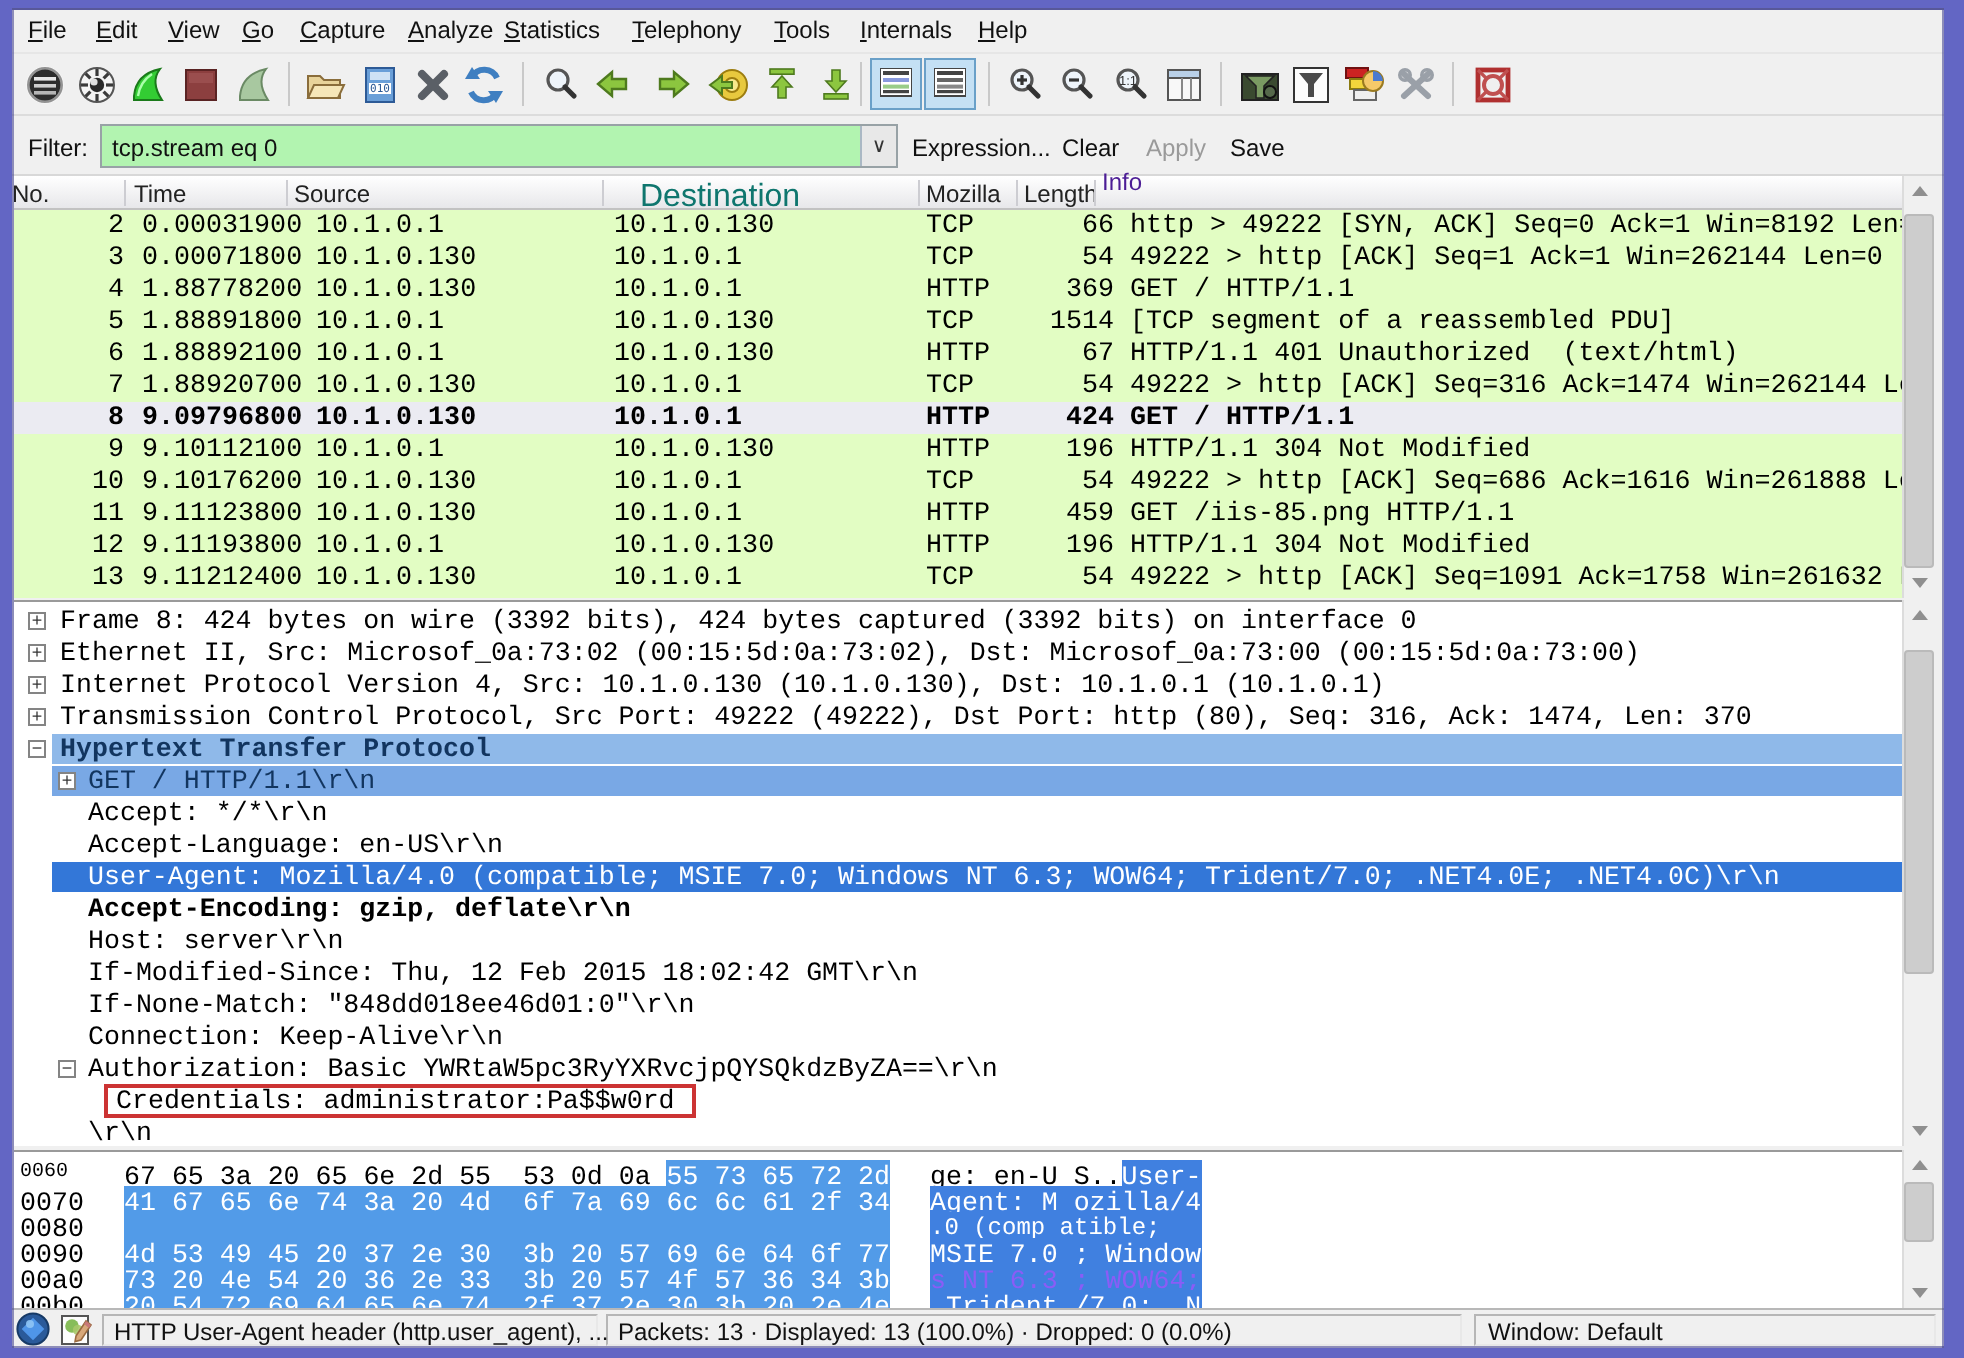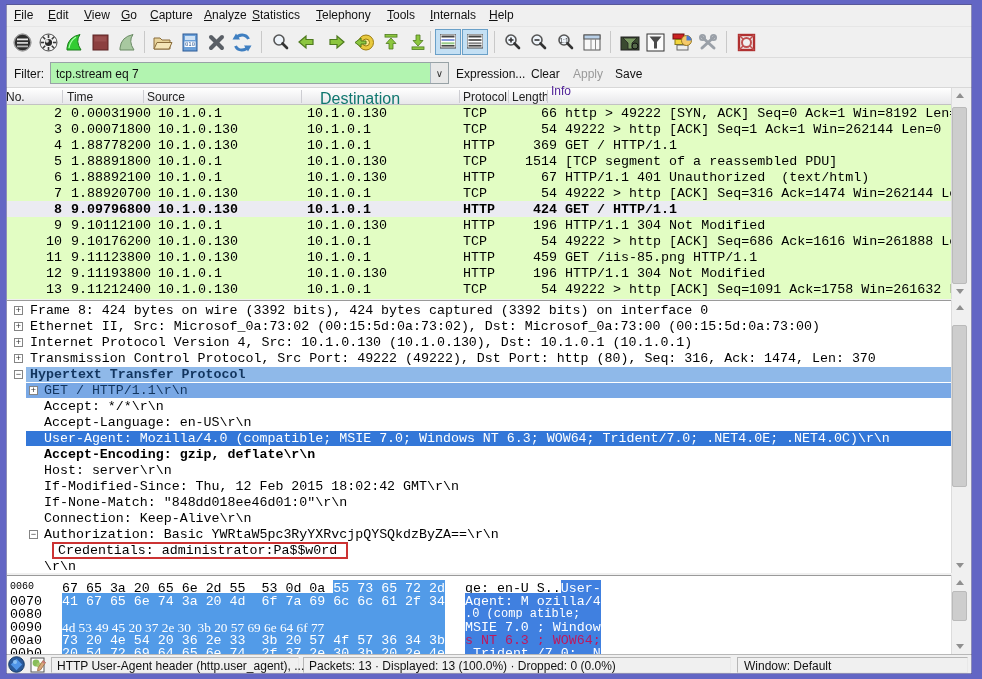--- a/index.html
+++ b/index.html
@@ -170,33 +170,33 @@
       <line x1="2" y1="2" x2="6" y2="6"></line>
       <line x1="17" y1="2" x2="13" y2="6"></line>
       <line x1="2" y1="17" x2="6" y2="13"></line>
       <line x1="17" y1="17" x2="13" y2="13"></line>
     </g>
   </svg>
 <div class="abs" style="left:0px;top:57px;width:982px;height:1px;background:#dcdcdc"></div>
 <div class="abs" style="left:0px;top:26px;width:982px;height:1px;background:#e6e6e6"></div>
 <div class="abs sans" style="left:14px;top:67px;font-size:12px;color:#111">Filter:</div>
 <div class="abs" style="left:50px;top:62px;width:399px;height:22px;background:#b2f4b0;border:1px solid #98a2a6"></div>
-<div class="abs sans" style="left:56px;top:67px;font-size:12px;color:#111">tcp.stream eq 7</div>
+<div class="abs sans" style="left:56px;top:67px;font-size:12px;color:#111">tcp.stream eq 0</div>
 <div class="abs" style="left:430px;top:63px;width:18px;height:20px;background:#e8e8e8;border-left:1px solid #aab8c4;display:flex;align-items:center;justify-content:center;font-size:10px;color:#333">∨</div>
 <div class="abs sans" style="left:456px;top:67px;font-size:12px;color:#111">Expression...</div>
 <div class="abs sans" style="left:531px;top:67px;font-size:12px;color:#111">Clear</div>
 <div class="abs sans" style="left:573px;top:67px;font-size:12px;color:#9a9a9a">Apply</div>
 <div class="abs sans" style="left:615px;top:67px;font-size:12px;color:#111">Save</div>
 <div class="abs" style="left:0px;top:87px;width:982px;height:1px;background:#d8d8d8"></div>
 <div class="abs" style="left:7px;top:88px;width:961px;height:17px;background:linear-gradient(#ffffff,#e7e7ea);border-bottom:1px solid #c2c2c2"></div>
 <div class="abs sans" style="left:6px;top:90px;font-size:12px;color:#222">No.</div>
 <div class="abs sans" style="left:67px;top:90px;font-size:12px;color:#222">Time</div>
 <div class="abs sans" style="left:147px;top:90px;font-size:12px;color:#222">Source</div>
 <div class="abs sans" style="left:320px;top:90px;font-size:16px;color:#0f766e">Destination</div>
-<div class="abs sans" style="left:463px;top:90px;font-size:12px;color:#222">Protocol</div>
+<div class="abs sans" style="left:463px;top:90px;font-size:12px;color:#222">Mozilla</div>
 <div class="abs sans" style="left:512px;top:90px;font-size:12px;color:#222">Length</div>
 <div class="abs sans" style="left:551px;top:84px;font-size:12px;color:#4c1d95">Info</div>
 <div class="abs" style="left:62px;top:90px;width:1px;height:13px;background:#cdcdd2"></div>
 <div class="abs" style="left:143px;top:90px;width:1px;height:13px;background:#cdcdd2"></div>
 <div class="abs" style="left:301px;top:90px;width:1px;height:13px;background:#cdcdd2"></div>
 <div class="abs" style="left:459px;top:90px;width:1px;height:13px;background:#cdcdd2"></div>
 <div class="abs" style="left:508px;top:90px;width:1px;height:13px;background:#cdcdd2"></div>
 <div class="abs" style="left:547px;top:90px;width:1px;height:13px;background:#cdcdd2"></div>
 <div class="abs" style="left:7px;top:105px;width:944px;height:16px;background:#e2fdc3;font-family:'Liberation Mono',monospace;font-size:13.35px;color:#000;white-space:pre;overflow:hidden;"><span class="abs" style="left:7px;top:1px;width:48px;text-align:right">2</span><span class="abs" style="left:64px;top:1px">0.00031900</span><span class="abs" style="left:151px;top:1px">10.1.0.1</span><span class="abs" style="left:300px;top:1px">10.1.0.130</span><span class="abs" style="left:456px;top:1px">TCP</span><span class="abs" style="left:493px;top:1px;width:57px;text-align:right">66</span><span class="abs" style="left:558px;top:1px">http &gt; 49222 [SYN, ACK] Seq=0 Ack=1 Win=8192 Len=</span></div>
 <div class="abs" style="left:7px;top:121px;width:944px;height:16px;background:#e2fdc3;font-family:'Liberation Mono',monospace;font-size:13.35px;color:#000;white-space:pre;overflow:hidden;"><span class="abs" style="left:7px;top:1px;width:48px;text-align:right">3</span><span class="abs" style="left:64px;top:1px">0.00071800</span><span class="abs" style="left:151px;top:1px">10.1.0.130</span><span class="abs" style="left:300px;top:1px">10.1.0.1</span><span class="abs" style="left:456px;top:1px">TCP</span><span class="abs" style="left:493px;top:1px;width:57px;text-align:right">54</span><span class="abs" style="left:558px;top:1px">49222 &gt; http [ACK] Seq=1 Ack=1 Win=262144 Len=0</span></div>
@@ -263,27 +263,27 @@
 <div class="abs" style="left:62.0px;top:594.0px;font-family:'Liberation Mono',monospace;font-size:13.3px;white-space:pre"><span style="color:#fff">41 67 65 6e 74 3a 20 4d  6f 7a 69 6c 6c 61 2f 34</span></div>
 <div class="abs" style="left:465.0px;top:594.0px;font-family:'Liberation Mono',monospace;font-size:13.3px;white-space:pre"><span style="color:#fff">Agent: M ozilla/4</span></div>
 <div class="abs" style="left:62.0px;top:606.0px;width:383.0px;height:13px;background:#529be8"></div>
 <div class="abs" style="left:465.0px;top:606.0px;width:135.7px;height:13px;background:#4080e0"></div>
 <div class="abs" style="left:10px;top:607.0px;font-family:'Liberation Mono',monospace;font-size:13.3px;white-space:pre;color:#000">0080</div>
 <div class="abs" style="left:62.0px;top:642px;font-family:'Liberation Mono',monospace;font-size:16px;white-space:pre"><span style="color:#fff">2e 30 20 28 63 6f 6d 70  61 74 69 62 6c 65 3b 20</span></div>
 <div class="abs" style="left:465.0px;top:607.0px;font-family:'Liberation Mono',monospace;font-size:12px;white-space:pre"><span style="color:#fff">.0 (comp atible; </span></div>
 <div class="abs" style="left:62.0px;top:619.0px;width:383.0px;height:13px;background:#529be8"></div>
 <div class="abs" style="left:465.0px;top:619.0px;width:135.7px;height:13px;background:#4080e0"></div>
 <div class="abs" style="left:10px;top:620.0px;font-family:'Liberation Mono',monospace;font-size:13.3px;white-space:pre;color:#000">0090</div>
-<div class="abs" style="left:62.0px;top:620.0px;font-family:Liberation Serif, serif;font-size:13.3px;white-space:pre"><span style="color:#fff">4d 53 49 45 20 37 2e 30  3b 20 57 69 6e 64 6f 77</span></div>
+<div class="abs" style="left:62.0px;top:620.0px;font-family:Liberation Mono, monospace;font-size:13.3px;white-space:pre"><span style="color:#fff">4d 53 49 45 20 37 2e 30  3b 20 57 69 6e 64 6f 77</span></div>
 <div class="abs" style="left:465.0px;top:620.0px;font-family:'Liberation Mono',monospace;font-size:13.3px;white-space:pre"><span style="color:#fff">MSIE 7.0 ; Window</span></div>
 <div class="abs" style="left:62.0px;top:632.0px;width:383.0px;height:13px;background:#529be8"></div>
 <div class="abs" style="left:465.0px;top:632.0px;width:135.7px;height:13px;background:#4080e0"></div>
 <div class="abs" style="left:10px;top:633.0px;font-family:'Liberation Mono',monospace;font-size:13.3px;white-space:pre;color:#000">00a0</div>
 <div class="abs" style="left:62.0px;top:633.0px;font-family:'Liberation Mono',monospace;font-size:13.3px;white-space:pre"><span style="color:#fff">73 20 4e 54 20 36 2e 33  3b 20 57 4f 57 36 34 3b</span></div>
-<div class="abs" style="left:465.0px;top:633.0px;font-family:'Liberation Mono',monospace;font-size:13.3px;white-space:pre"><span style="color:#be185d">s NT 6.3 ; WOW64;</span></div>
+<div class="abs" style="left:465.0px;top:633.0px;font-family:'Liberation Mono',monospace;font-size:13.3px;white-space:pre"><span style="color:#8b5cf6">s NT 6.3 ; WOW64;</span></div>
 <div class="abs" style="left:62.0px;top:645.0px;width:383.0px;height:13px;background:#529be8"></div>
 <div class="abs" style="left:465.0px;top:645.0px;width:135.7px;height:13px;background:#4080e0"></div>
 <div class="abs" style="left:10px;top:646.0px;font-family:'Liberation Mono',monospace;font-size:13.3px;white-space:pre;color:#000">00b0</div>
 <div class="abs" style="left:62.0px;top:646.0px;font-family:'Liberation Mono',monospace;font-size:13.3px;white-space:pre"><span style="color:#fff">20 54 72 69 64 65 6e 74  2f 37 2e 30 3b 20 2e 4e</span></div>
 <div class="abs" style="left:465.0px;top:646.0px;font-family:'Liberation Mono',monospace;font-size:13.3px;white-space:pre"><span style="color:#fff"> Trident /7.0; .N</span></div>
 <div class="abs" style="left:951px;top:575px;width:17px;height:79px;background:#f0f0f0;border-left:1px solid #dcdcdc"></div>
 <div class="abs" style="left:956px;top:580px;width:0px;height:0px;border-left:4px solid transparent;border-right:4px solid transparent;border-bottom:5px solid #8f8f8f"></div>
 <div class="abs" style="left:956px;top:644px;width:0px;height:0px;border-left:4px solid transparent;border-right:4px solid transparent;border-top:5px solid #8f8f8f"></div>
 <div class="abs" style="left:952px;top:591px;width:15px;height:30px;background:#cdcdcd;border:1px solid #bababa;border-radius:2px"></div>
 <div class="abs" style="left:0px;top:654px;width:982px;height:1px;background:#b8b8b8"></div>

